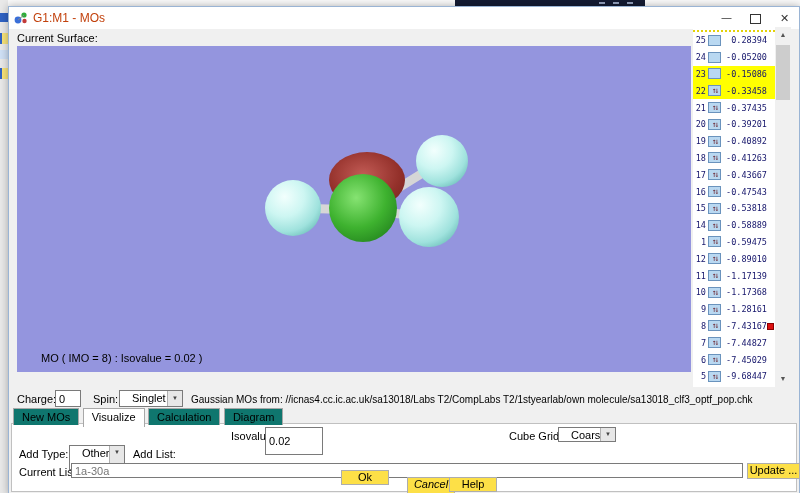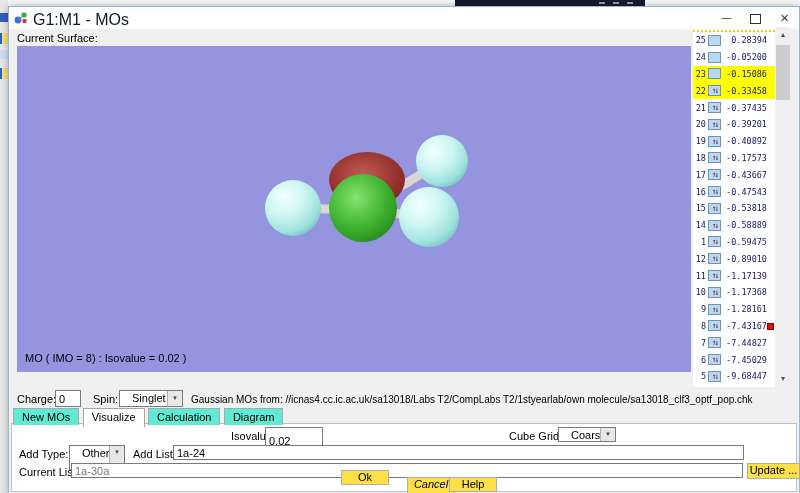--- a/index.html
+++ b/index.html
@@ -15,33 +15,33 @@
   .frag-blue{top:13px;height:9px;background:#2f62c4;}
   .frag-y1{top:33px;height:11px;background:#f7e37a;border-left:2px solid #2f62c4;box-sizing:border-box;}
   .frag-b2{top:50px;height:9px;background:#cfe0f5;}
   .frag-y2{top:68px;height:11px;background:#f7e37a;border-left:2px solid #2f62c4;box-sizing:border-box;}
 
   
   .dialog{position:absolute;left:8px;top:6px;width:792px;height:489px;background:#f0f0f0;
           border:1px solid #9ab4d4;box-sizing:border-box;box-shadow:0 0 8px rgba(0,0,0,.3);}
   .titlebar{position:absolute;left:0;top:0;right:0;height:22px;background:#ffffff;}
   .title-icon{position:absolute;left:5px;top:4px;width:14px;height:14px;}
-  .title-text{position:absolute;left:24px;top:4px;font-size:16px;color:#0f172a;white-space:nowrap;}
+  .title-text{position:absolute;left:24px;top:4px;font-size:12px;color:#c2410c;white-space:nowrap;}
   .win-btn{position:absolute;top:0;width:29px;height:22px;text-align:center;line-height:22px;
            font-size:10px;color:#333;cursor:default;}
   .btn-min{right:58px;}
   .btn-max{right:29px;}
   .btn-close{right:0;font-size:11px;}
   .max-glyph{display:inline-block;width:9px;height:8px;border:1px solid #333;margin-top:7px;}
 
   .current-surface{position:absolute;left:8px;top:25px;font-size:11px;color:#000;}
 
   
   .viewport{position:absolute;left:8px;top:39px;width:674px;height:326px;background:#9495de;overflow:hidden;}
-  .vp-caption{position:absolute;left:8px;bottom:8px;font-size:11px;color:#000;}
+  .vp-caption{position:absolute;left:24px;bottom:8px;font-size:11px;color:#000;}
 
   
   .mo-panel{position:absolute;left:684px;top:20px;width:98px;height:360px;background:#7dd3fc;}
   .mo-rows{position:absolute;left:0;top:0;width:82px;height:360px;overflow:hidden;background:#fff;}
   .partial-hl{height:3px;border-bottom:2px dotted #e3d20a;}
   .mo-row{position:relative;height:16.8px;display:flex;align-items:center;
           font-family:"DejaVu Sans Mono",monospace;font-size:8.5px;color:#15156b;}
   .mo-row.sel{background:#ffff00;}
   .mo-num{width:13px;text-align:right;flex:none;}
   .mo-box{width:13px;height:11px;margin-left:2px;background:#b9d8f1;border:1px solid #6a93bd;
@@ -66,21 +66,21 @@
   .charge-input{left:46px;top:383px;width:26px;height:17px;}
   .combo{position:absolute;background:#fff;border:1px solid #7a7a7a;box-sizing:border-box;}
   .combo .val{position:absolute;left:12px;top:1px;font-size:11px;white-space:nowrap;}
   .combo .arrow{position:absolute;right:0;top:0;bottom:0;width:14px;background:#e7e7e7;
                 border-left:1px solid #b0b0b0;text-align:center;font-size:6px;line-height:14px;color:#444;}
   .spin-select{left:110px;top:383px;width:64px;height:17px;}
 
   
   .tabs{position:absolute;left:4px;top:400px;height:17px;z-index:3;}
   .tab{display:inline-block;font-size:11px;padding:2px 8px;border:1px solid #a8a8a8;border-bottom:none;
-       background:#5eead4;margin-right:-1px;position:relative;}
+       background:#0f766e;margin-right:-1px;position:relative;}
   .tab.selected{background:#ffffff;z-index:4;padding-bottom:4px;margin-bottom:-2px;}
 
   
   .panel{position:absolute;left:2px;right:2px;top:416px;height:69px;background:#ffffff;
          border:1px solid #c0c0c0;box-sizing:border-box;z-index:2;}
   .p-lbl{position:absolute;font-size:11px;color:#000;white-space:nowrap;}
   .iso-label{left:219px;top:6px;}
   .iso-input{left:253px;top:3px;width:58px;height:28px;}
   .cube-label{left:497px;top:6px;}
   .cube-select{left:546px;top:3px;width:58px;height:15px;}
@@ -201,21 +201,21 @@
             <span class="mo-energy">-0.39201</span>
           </div>
           <div class="mo-row">
             <span class="mo-num">19</span>
             <span class="mo-box">↑↓</span>
             <span class="mo-energy">-0.40892</span>
           </div>
           <div class="mo-row">
             <span class="mo-num">18</span>
             <span class="mo-box">↑↓</span>
-            <span class="mo-energy">-0.17573</span>
+            <span class="mo-energy">-0.41263</span>
           </div>
           <div class="mo-row">
             <span class="mo-num">17</span>
             <span class="mo-box">↑↓</span>
             <span class="mo-energy">-0.43667</span>
           </div>
           <div class="mo-row">
             <span class="mo-num">16</span>
             <span class="mo-box">↑↓</span>
             <span class="mo-energy">-0.47543</span>
@@ -309,21 +309,20 @@
         <span class="val">Coarse</span>
         <span class="arrow">▼</span>
       </div>
 
       <span class="p-lbl addtype-label">Add Type:</span>
       <div class="combo addtype-select">
         <span class="val">Other</span>
         <span class="arrow">▼</span>
       </div>
       <span class="p-lbl addlist-label">Add List:</span>
-      <input class="tinput addlist-input" readonly="" value="1a-24" style="">
 
       <span class="p-lbl curlist-label">Current List:</span>
       <input class="tinput curlist-input" readonly="" value="1a-30a" style="">
       <span class="btn update-btn">Update ...</span>
 
       <span class="btn ok-btn">Ok</span>
       <span class="btn cancel-btn">Cancel</span>
       <span class="btn help-btn">Help</span>
     </div>
 

